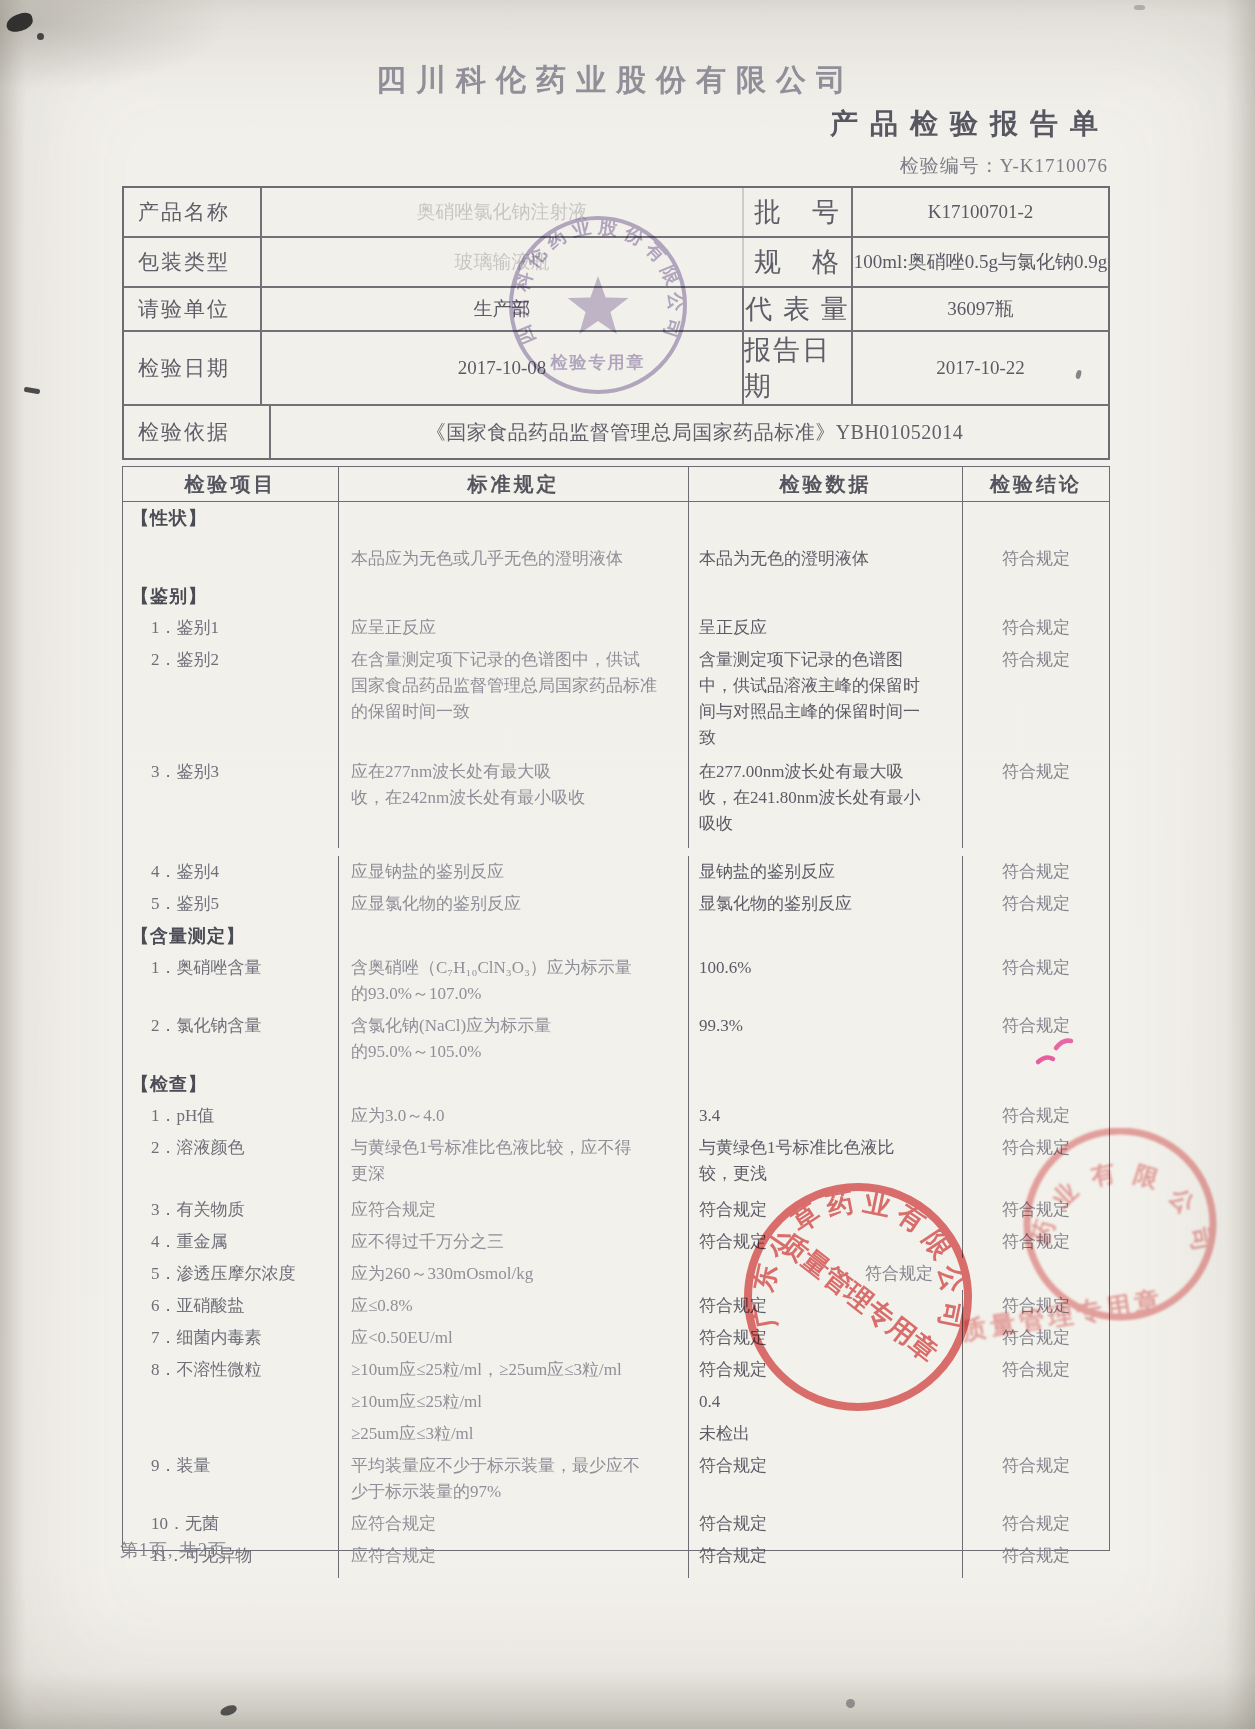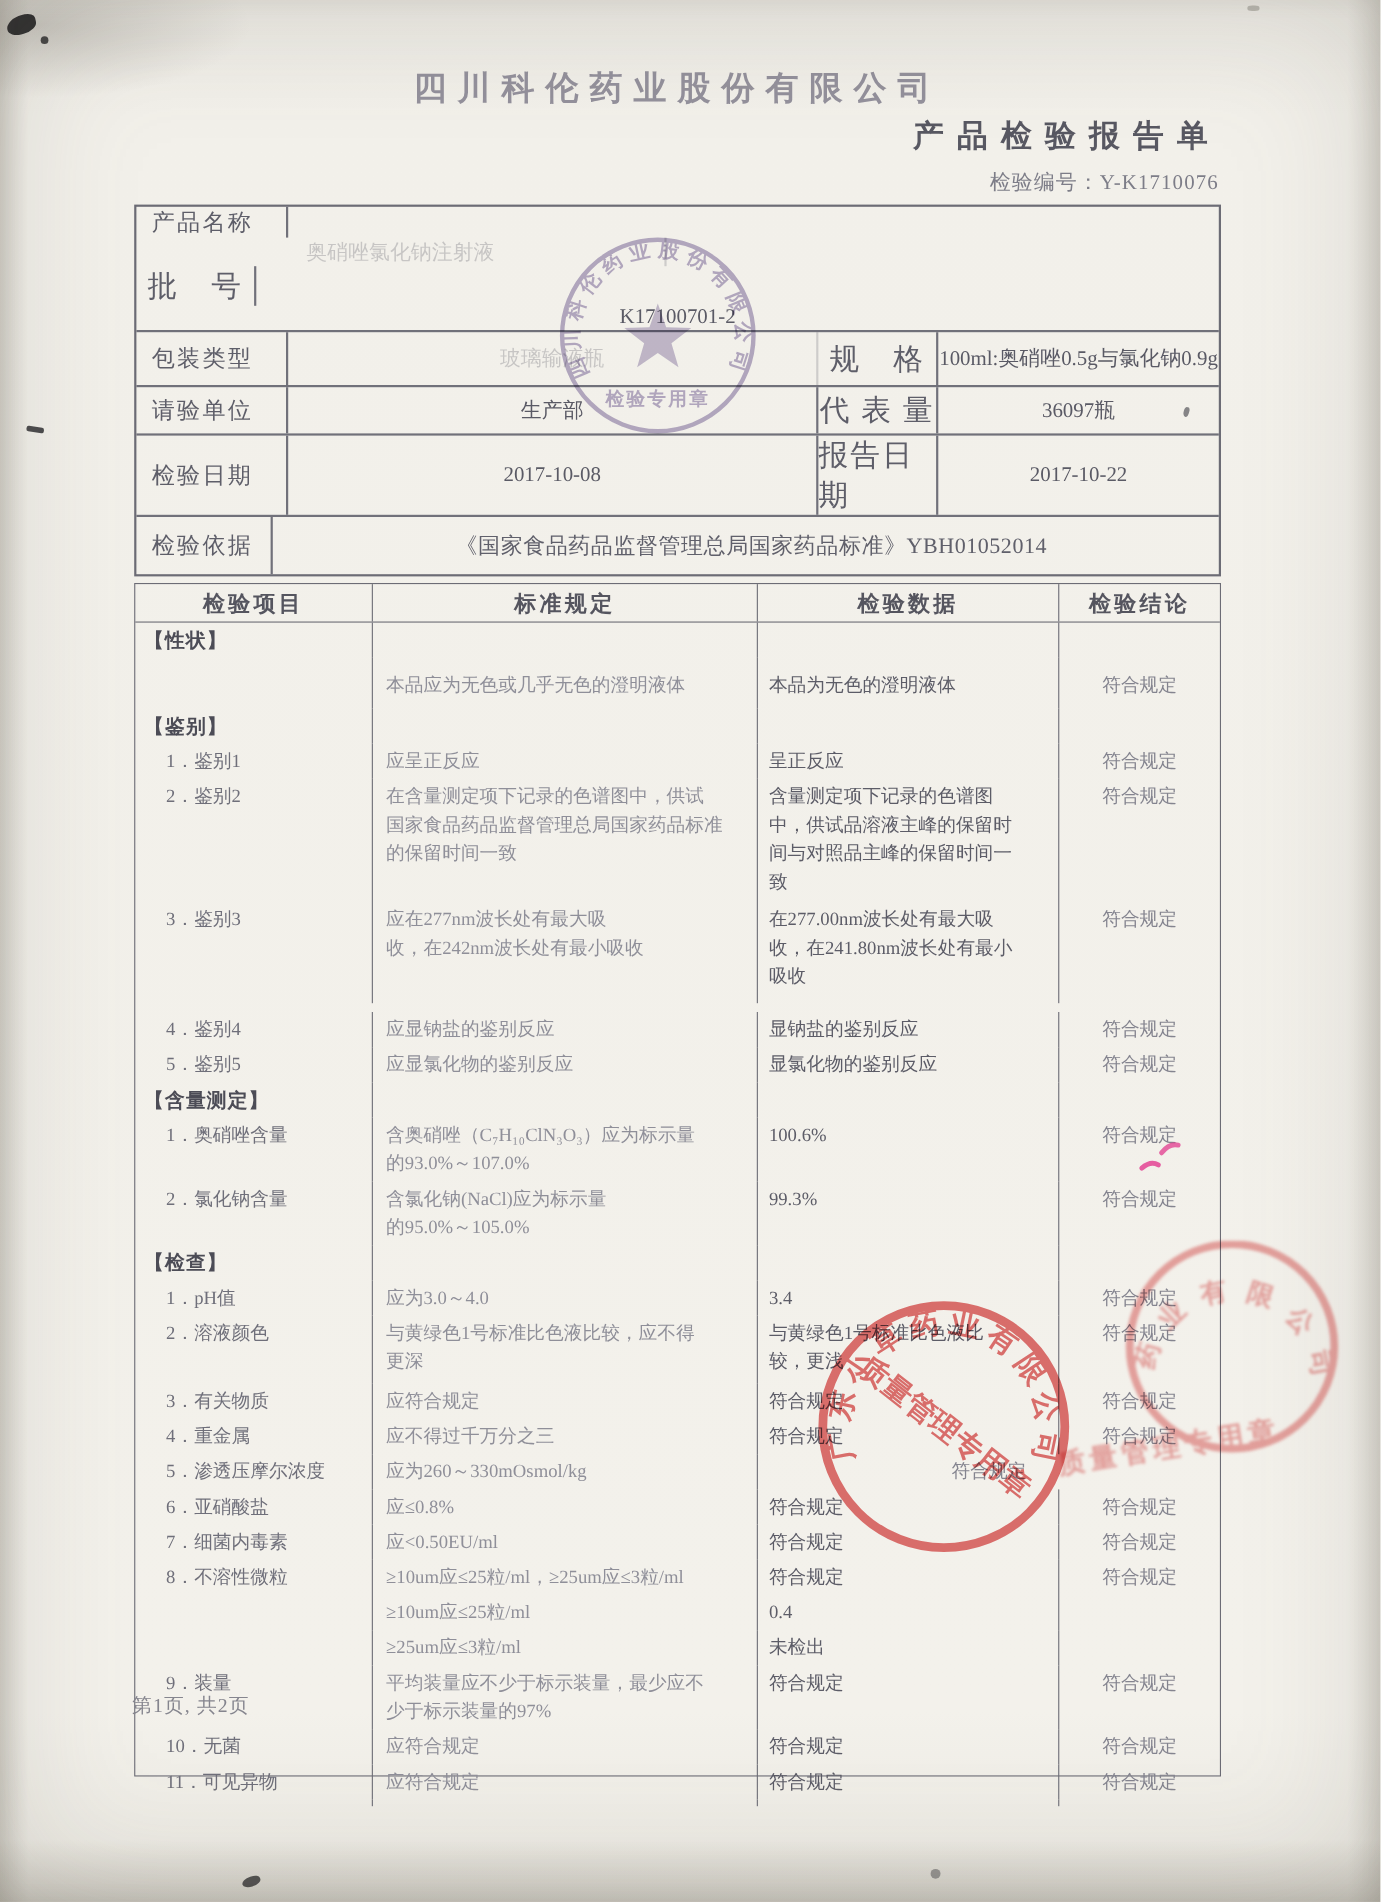--- a/index.html
+++ b/index.html
@@ -28,32 +28,32 @@
   }
   .report-no{
     text-align:right;font-size:19px;color:#7d7d88;margin-top:10px;padding-right:2px;
     filter:blur(.3px);letter-spacing:1px;
   }
   
   .info-table{
     margin-top:7px;border:2px solid #6c6c75;
   }
   .info-row{display:flex;border-bottom:2px solid #71717a;align-items:stretch;}
-  .info-row:nth-child(1){min-height:48px;flex-direction:column;}
+  .info-row:nth-child(1){min-height:48px;}
   .info-row:nth-child(2){min-height:48px;}
   .info-row:nth-child(3){min-height:42px;}
   .info-row:nth-child(4){min-height:36px;}
   .icell{display:flex;align-items:center;justify-content:center;font-size:19px;color:#5a5a65;filter:blur(.25px);}
   .icell.label{width:138px;justify-content:flex-start;padding-left:14px;font-size:21px;letter-spacing:2px;color:#5e5e69;border-right:2px solid #71717a;box-sizing:border-box;}
   .icell.v1{width:482px;border-right:2px solid #71717a;box-sizing:border-box;}
   .icell.l2{width:109px;font-size:27px;letter-spacing:2px;color:#5e5e69;border-right:2px solid #71717a;box-sizing:border-box;}
   .icell.v2{flex:1;}
   .icell.faint{opacity:.28;}
   .basis-row{display:flex;min-height:52px;}
-  .basis-row .label{width:124px;display:flex;align-items:center;padding-left:14px;font-size:21px;letter-spacing:2px;color:#5e5e69;border-right:2px solid #71717a;box-sizing:border-box;filter:blur(.25px);}
+  .basis-row .label{width:147px;display:flex;align-items:center;padding-left:14px;font-size:21px;letter-spacing:2px;color:#5e5e69;border-right:2px solid #71717a;box-sizing:border-box;filter:blur(.25px);}
   .basis-row .bval{flex:1;display:flex;align-items:center;justify-content:center;font-size:20px;color:#60606b;filter:blur(.3px);letter-spacing:.5px;margin-left:10px;}
   
   .main-table{margin-top:6px;border:1.8px solid #6c6c75;}
   .main-head{display:flex;border-bottom:1.8px solid #6c6c75;height:34px;}
   .hcell{display:flex;align-items:center;justify-content:center;font-size:20px;font-weight:600;color:#55555f;letter-spacing:3px;filter:blur(.3px);}
   .hcell:nth-child(1){width:216px;border-right:1.6px solid #6c6c75;box-sizing:border-box;}
   .hcell:nth-child(2){width:350px;border-right:1.6px solid #6c6c75;box-sizing:border-box;}
   .hcell:nth-child(3){width:274px;border-right:1.6px solid #6c6c75;box-sizing:border-box;}
   .hcell:nth-child(4){flex:1;}
   .main-body{display:flex;flex-direction:column;height:1048px;}

